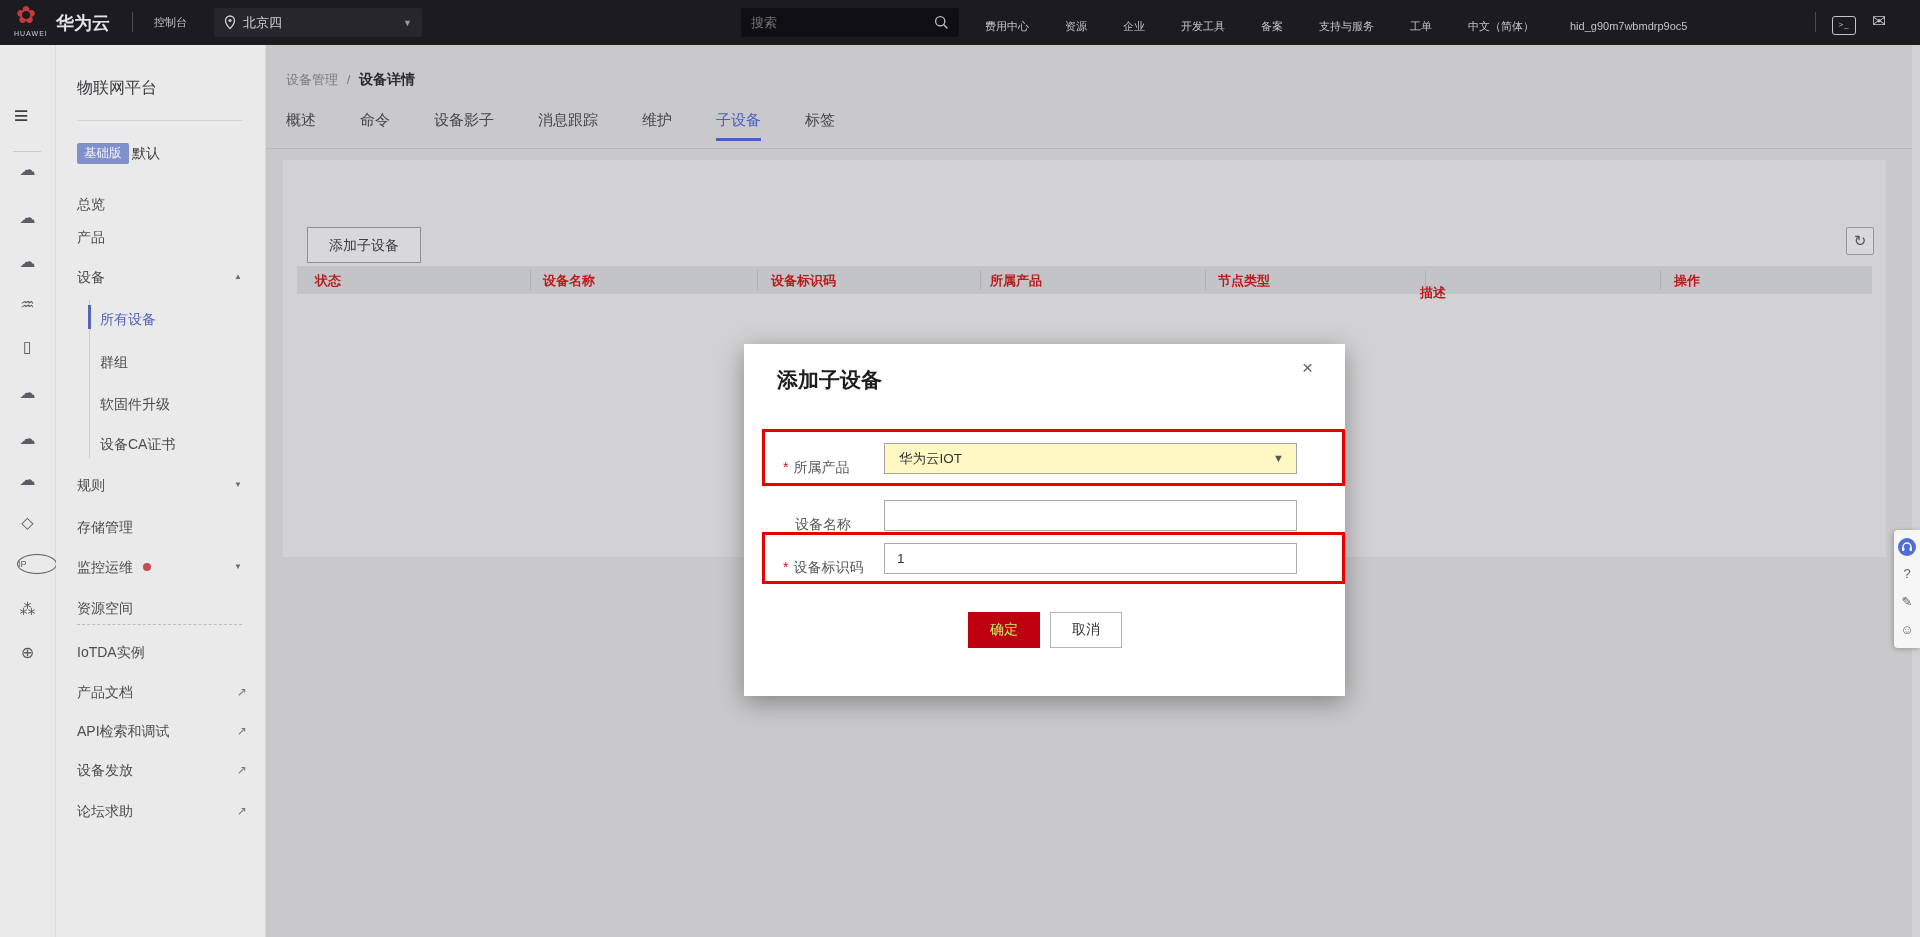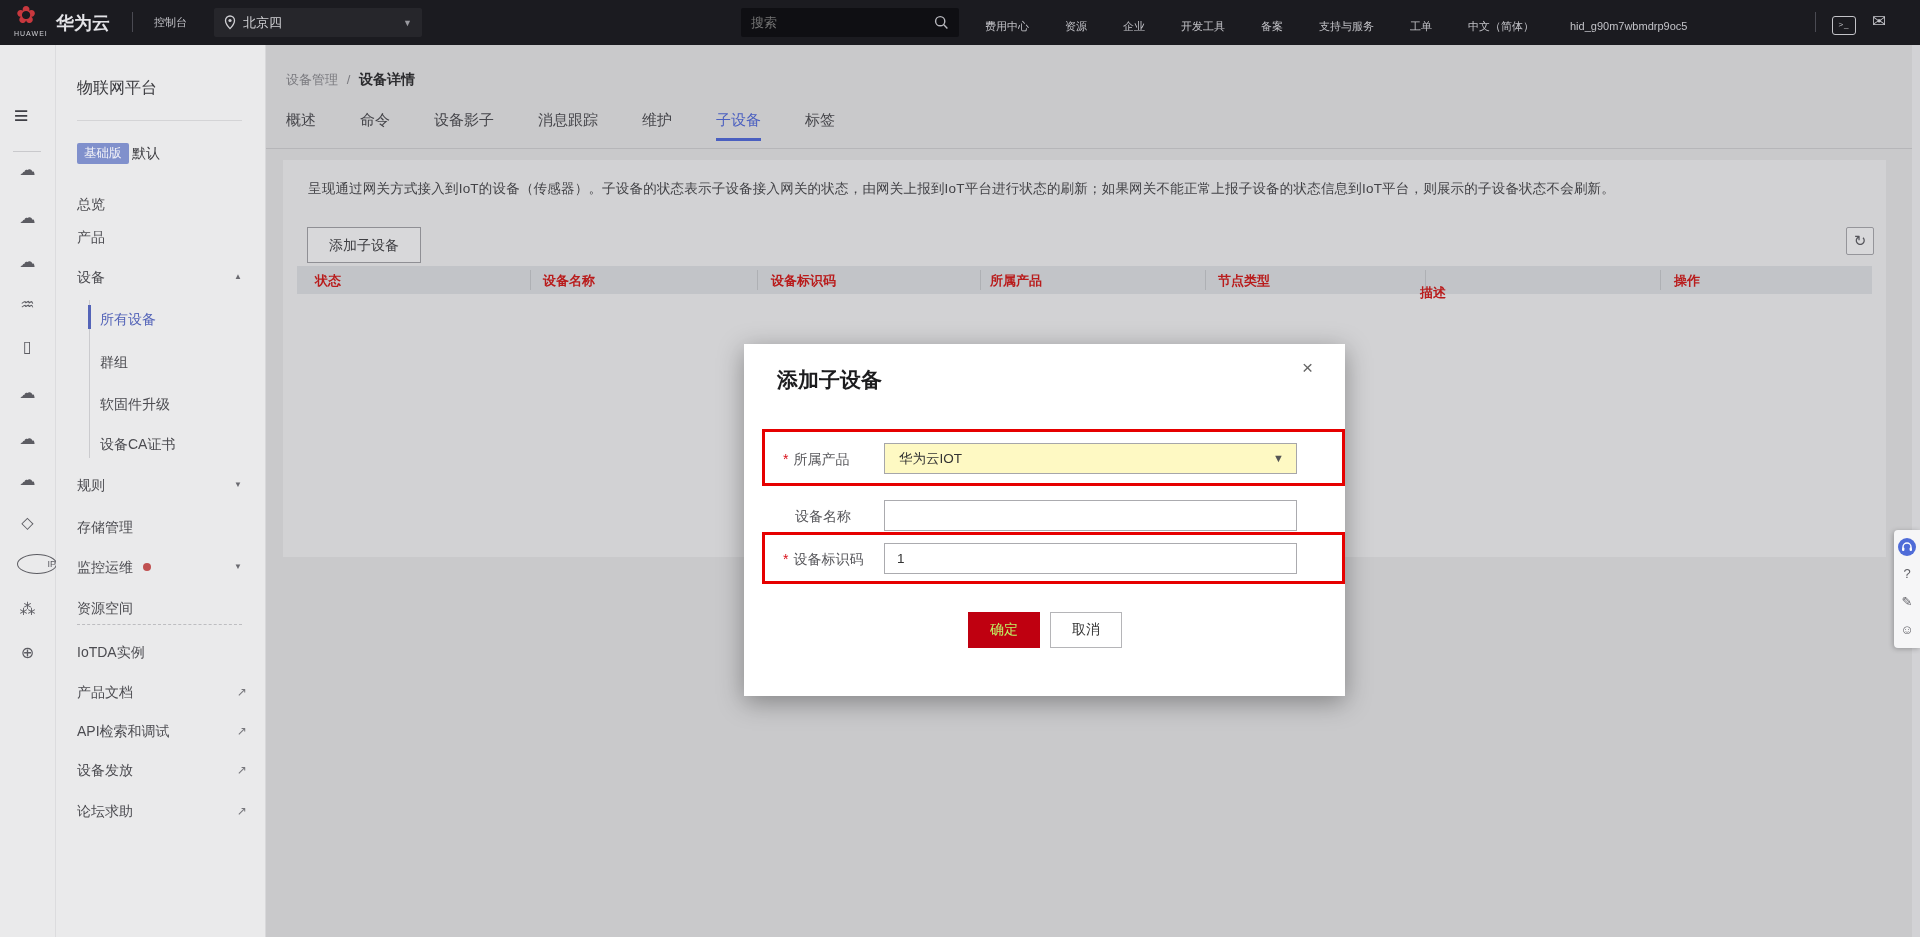--- a/index.html
+++ b/index.html
@@ -21,21 +21,21 @@
   .search-box{position:absolute;left:741px;top:8px;width:218px;height:29px;background:#0f0f13;border-radius:2px;display:flex;align-items:center;}
   .search-box input{background:transparent;border:none;outline:none;color:#bfbfc4;font-size:13px;padding:0 10px;width:170px;font-family:inherit;}
   .tb-menu{position:absolute;left:985px;top:0;height:52px;display:flex;gap:36px;align-items:center;}
   .tb-iconbtn{position:absolute;top:13px;color:#c3c3c8;cursor:pointer;}
   .term-glyph{display:inline-block;width:22px;height:17px;border:1.4px solid #c3c3c8;border-radius:3px;font-size:8px;line-height:15px;text-align:center;letter-spacing:1px;}
   
   .rail{position:absolute;left:0;top:45px;width:55px;height:892px;background:#eaeaeb;border-right:1px solid #dcdcde;z-index:20;}
   .rail .ham{position:absolute;left:14px;top:58px;font-size:25px;color:#3f3f45;line-height:24px;cursor:pointer;}
   .rail .rail-div{position:absolute;left:13px;top:106px;width:28px;height:1px;background:#c9c9cc;}
   .rail-icon{position:absolute;left:0;width:55px;text-align:center;font-size:16px;color:#5c5c62;cursor:pointer;}
-  .rail-ip{position:absolute;left:17px;width:40px;height:20px;border:1.3px solid #5c5c62;border-radius:50%;font-size:9px;color:#5c5c62;text-align:right;line-height:19px;cursor:pointer;box-sizing:border-box;}
+  .rail-ip{position:absolute;left:17px;width:40px;height:20px;border:1.3px solid #5c5c62;border-radius:50%;font-size:9px;color:#5c5c62;text-align:left;line-height:19px;cursor:pointer;box-sizing:border-box;}
   
   .sidebar{position:absolute;left:56px;top:45px;width:209px;height:892px;background:#eaeaeb;border-right:1px solid #d8d8da;z-index:20;}
   .sb-title{position:absolute;left:21px;top:33px;font-size:16px;color:#3a3a3e;}
   .sb-div{position:absolute;left:21px;top:75px;width:165px;height:1px;background:#d4d4d6;}
   .sb-badge{position:absolute;left:21px;top:98px;background:#8090cc;color:#f2f2f7;font-size:12.5px;padding:2px 7px;border-radius:2px;}
   .sb-badge-name{position:absolute;left:76px;top:100px;font-size:14px;color:#3c3c40;}
   .sb-item{position:absolute;left:21px;font-size:14px;color:#4c4c51;cursor:pointer;line-height:20px;white-space:nowrap;}
   .sb-sub{left:44px;}
   .sb-sel{color:#5464b8;}
   .sb-arrow{position:absolute;left:178px;font-size:8px;color:#6a6a70;cursor:pointer;line-height:20px;}
@@ -57,21 +57,21 @@
   .add-btn{position:absolute;left:24px;top:67px;width:114px;height:36px;background:#d8d8da;border:1px solid #8f8f94;font-size:14px;color:#3f3f43;text-align:center;line-height:34px;cursor:pointer;box-sizing:border-box;}
   .refresh-btn{position:absolute;left:1563px;top:67px;width:28px;height:28px;background:#d8d8da;border:1px solid #95959a;border-radius:2px;color:#55555b;font-size:15px;text-align:center;line-height:26px;cursor:pointer;box-sizing:border-box;}
   .thead{position:absolute;left:14px;top:106px;width:1575px;height:28px;background:#c2c4c8;}
   .th{position:absolute;top:6px;font-size:13px;font-weight:bold;color:#b91c1c;}
   .th-sep{position:absolute;top:4px;width:1px;height:20px;background:#aeb0b4;}
   
   .modal{position:absolute;left:744px;top:344px;width:601px;height:352px;background:#ffffff;box-shadow:0 6px 24px rgba(0,0,0,.35);z-index:40;}
   .modal-title{position:absolute;left:33px;top:22px;font-size:21px;font-weight:bold;color:#1c1c1e;}
   .modal-close{position:absolute;left:558px;top:14px;font-size:19px;color:#666;cursor:pointer;line-height:19px;}
   .hl-box{position:absolute;left:18px;width:583px;border:3px solid #e60000;box-sizing:border-box;z-index:5;pointer-events:none;}
-  .f-label{position:absolute;font-size:14px;color:#58585c;white-space:nowrap;}
+  .f-label{position:absolute;font-size:14px;color:#58585c;white-space:nowrap;margin-top:8px;}
   .req{color:#d80e18;margin-right:5px;font-size:14px;}
   .f-select{position:absolute;left:140px;width:413px;height:31px;border:1px solid #a6a6aa;background:#fef9c3;box-sizing:border-box;font-size:13.5px;color:#333;line-height:29px;padding-left:14px;cursor:pointer;}
   .f-select .caret{position:absolute;right:12px;top:0;font-size:11px;color:#555;}
   .f-input{position:absolute;left:140px;width:413px;height:31px;border:1px solid #ababaf;box-sizing:border-box;font-size:13.5px;color:#333;padding:0 12px;outline:none;font-family:inherit;background:#fff;}
   .btn-ok{position:absolute;left:224px;top:268px;width:72px;height:36px;background:#bf0010;color:#bef264;border:none;font-size:14px;cursor:pointer;font-family:inherit;}
   .btn-cancel{position:absolute;left:306px;top:268px;width:72px;height:36px;background:#fff;color:#333;border:1px solid #b5b5b8;font-size:14px;cursor:pointer;box-sizing:border-box;font-family:inherit;}
   
   .float-bar{position:absolute;left:1894px;top:530px;width:26px;height:118px;background:#f6f6f7;border-radius:4px 0 0 4px;box-shadow:-1px 1px 5px rgba(0,0,0,.25);z-index:35;}
   .fb-icon{position:absolute;left:0;width:26px;text-align:center;font-size:13px;color:#606066;cursor:pointer;}
   .fb-support{position:absolute;left:4px;top:8px;width:18px;height:18px;border-radius:50%;background:#4f6cd8;cursor:pointer;}
@@ -193,21 +193,20 @@
     <span class="tab">命令</span>
     <span class="tab">设备影子</span>
     <span class="tab">消息跟踪</span>
     <span class="tab">维护</span>
     <span class="tab active">子设备</span>
     <span class="tab">标签</span>
   </div>
   <div class="tabs-underline"></div>
 
   <div class="panel">
-    <div class="panel-desc">呈现通过网关方式接入到IoT的设备（传感器）。子设备的状态表示子设备接入网关的状态，由网关上报到IoT平台进行状态的刷新；如果网关不能正常上报子设备的状态信息到IoT平台，则展示的子设备状态不会刷新。</div>
     <div class="add-btn">添加子设备</div>
     <div class="refresh-btn">↻</div>
 
     <div class="thead">
       <span class="th" style="left:18px;">状态</span>
       <span class="th-sep" style="left:233px;"></span>
       <span class="th" style="left:246px;">设备名称</span>
       <span class="th-sep" style="left:460px;"></span>
       <span class="th" style="left:474px;">设备标识码</span>
       <span class="th-sep" style="left:683px;"></span>

